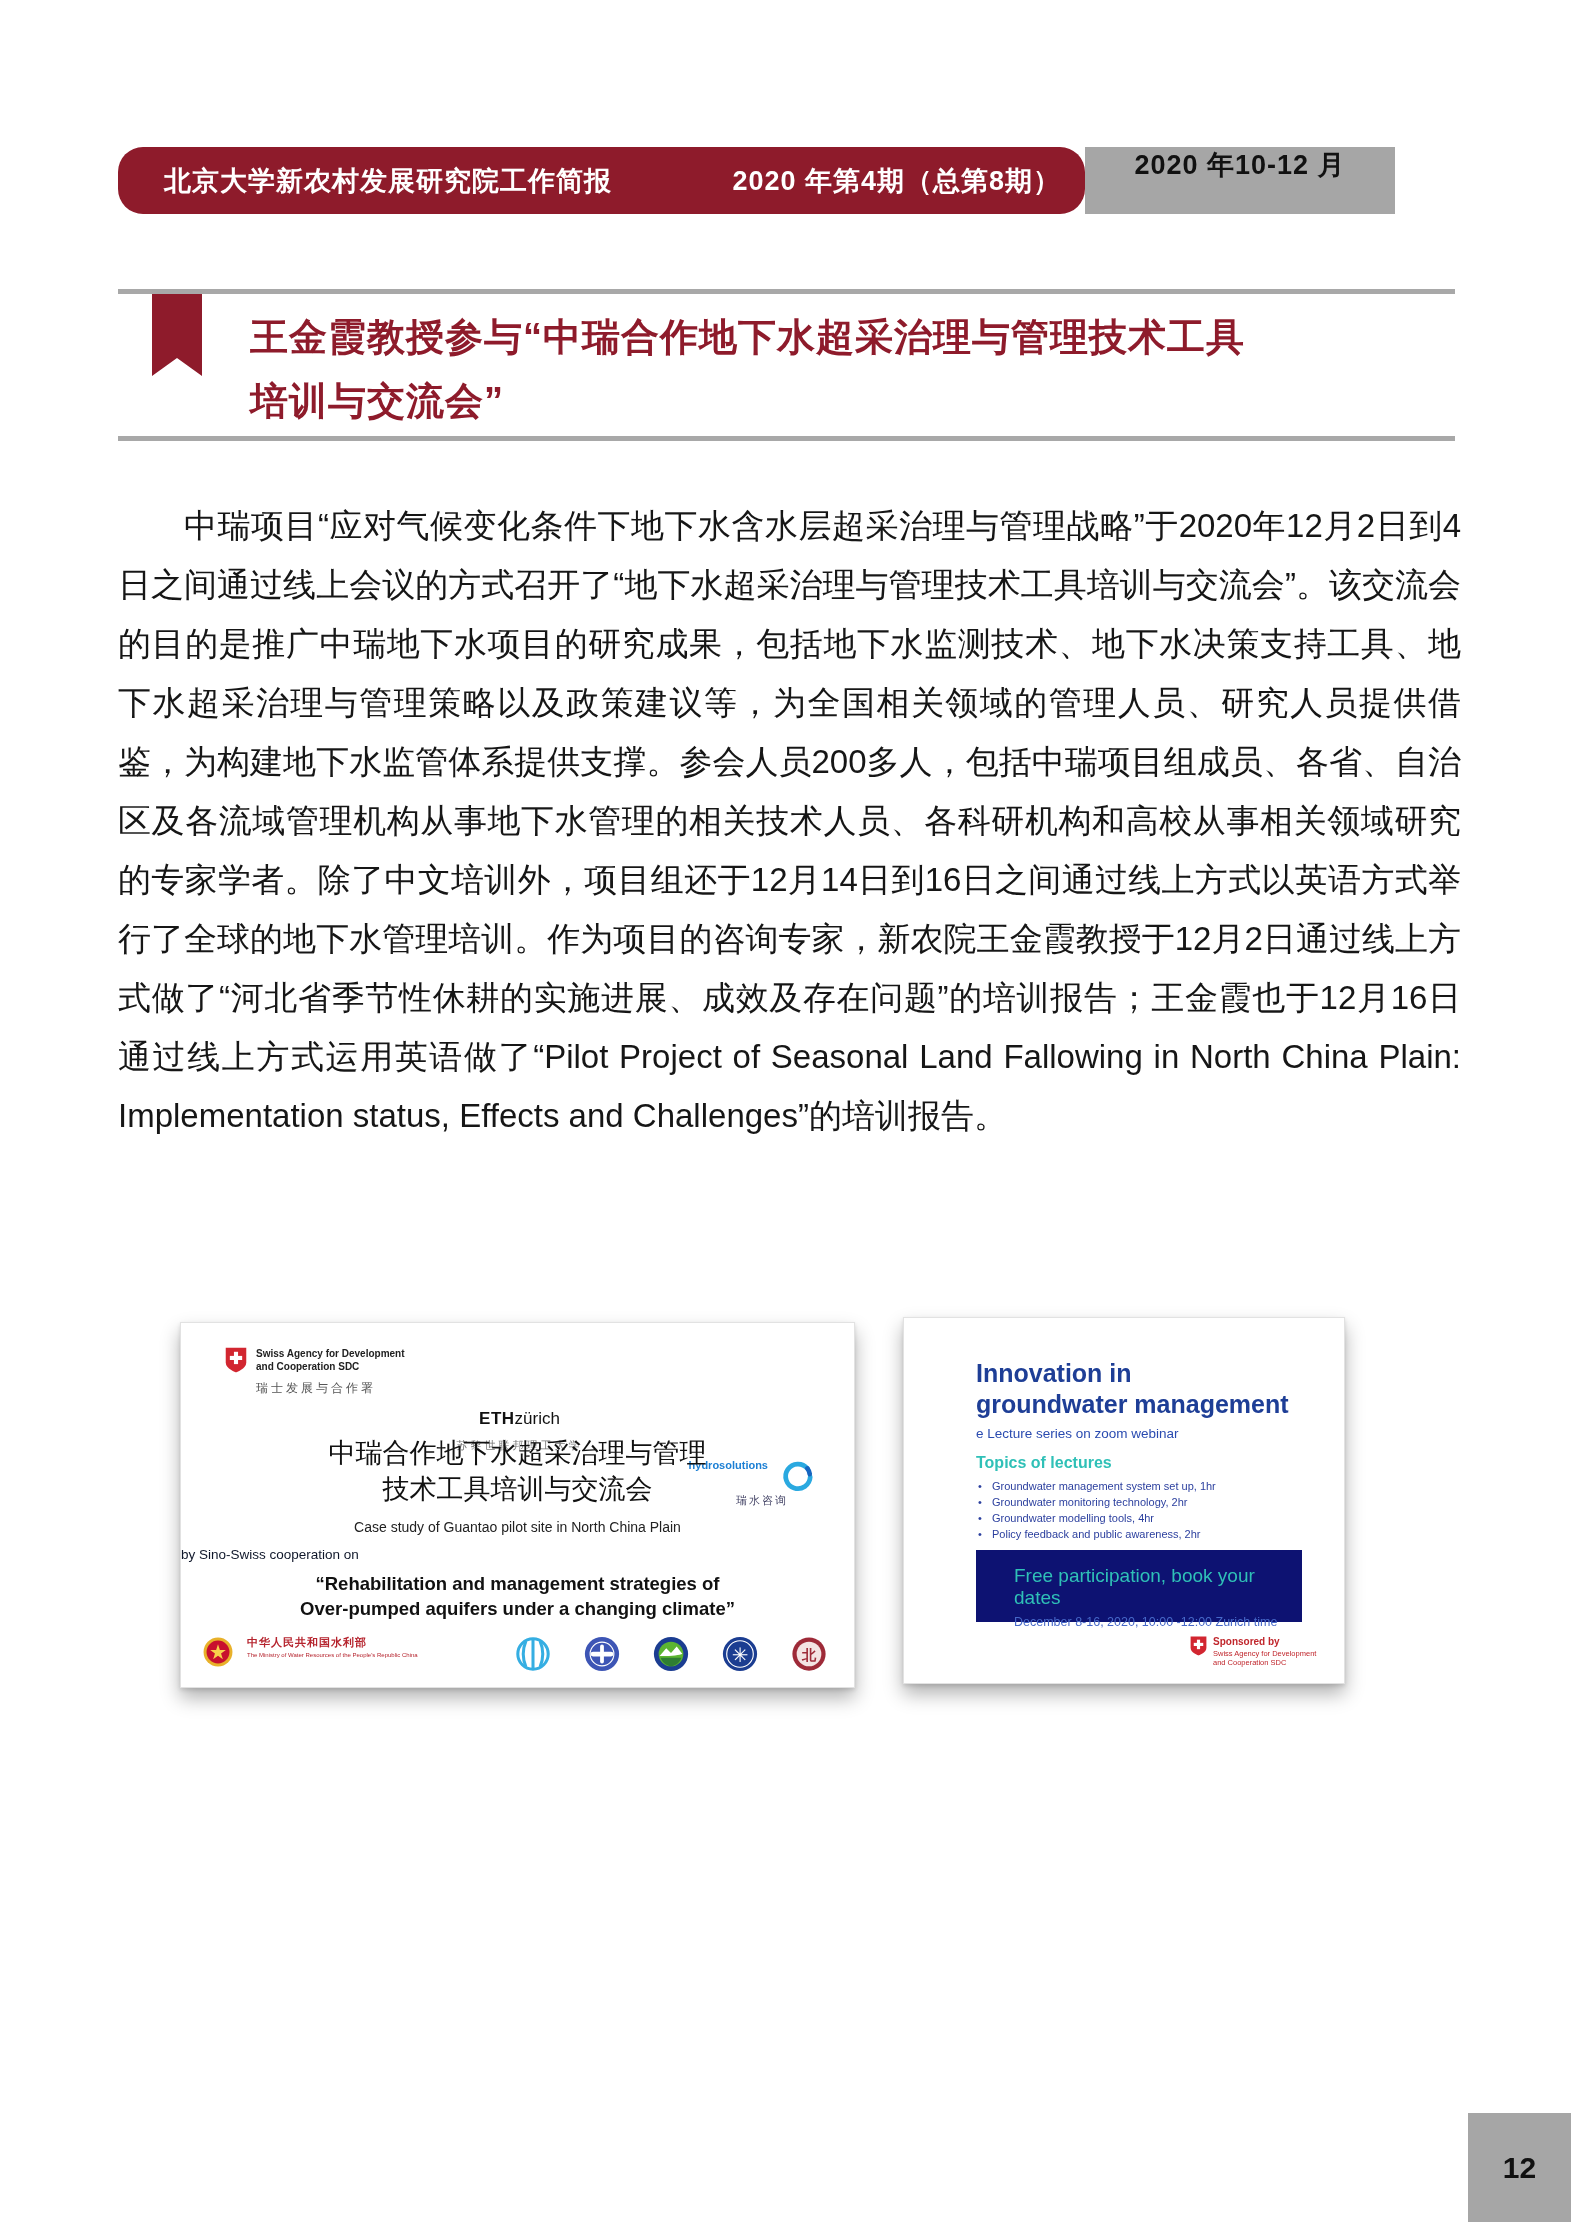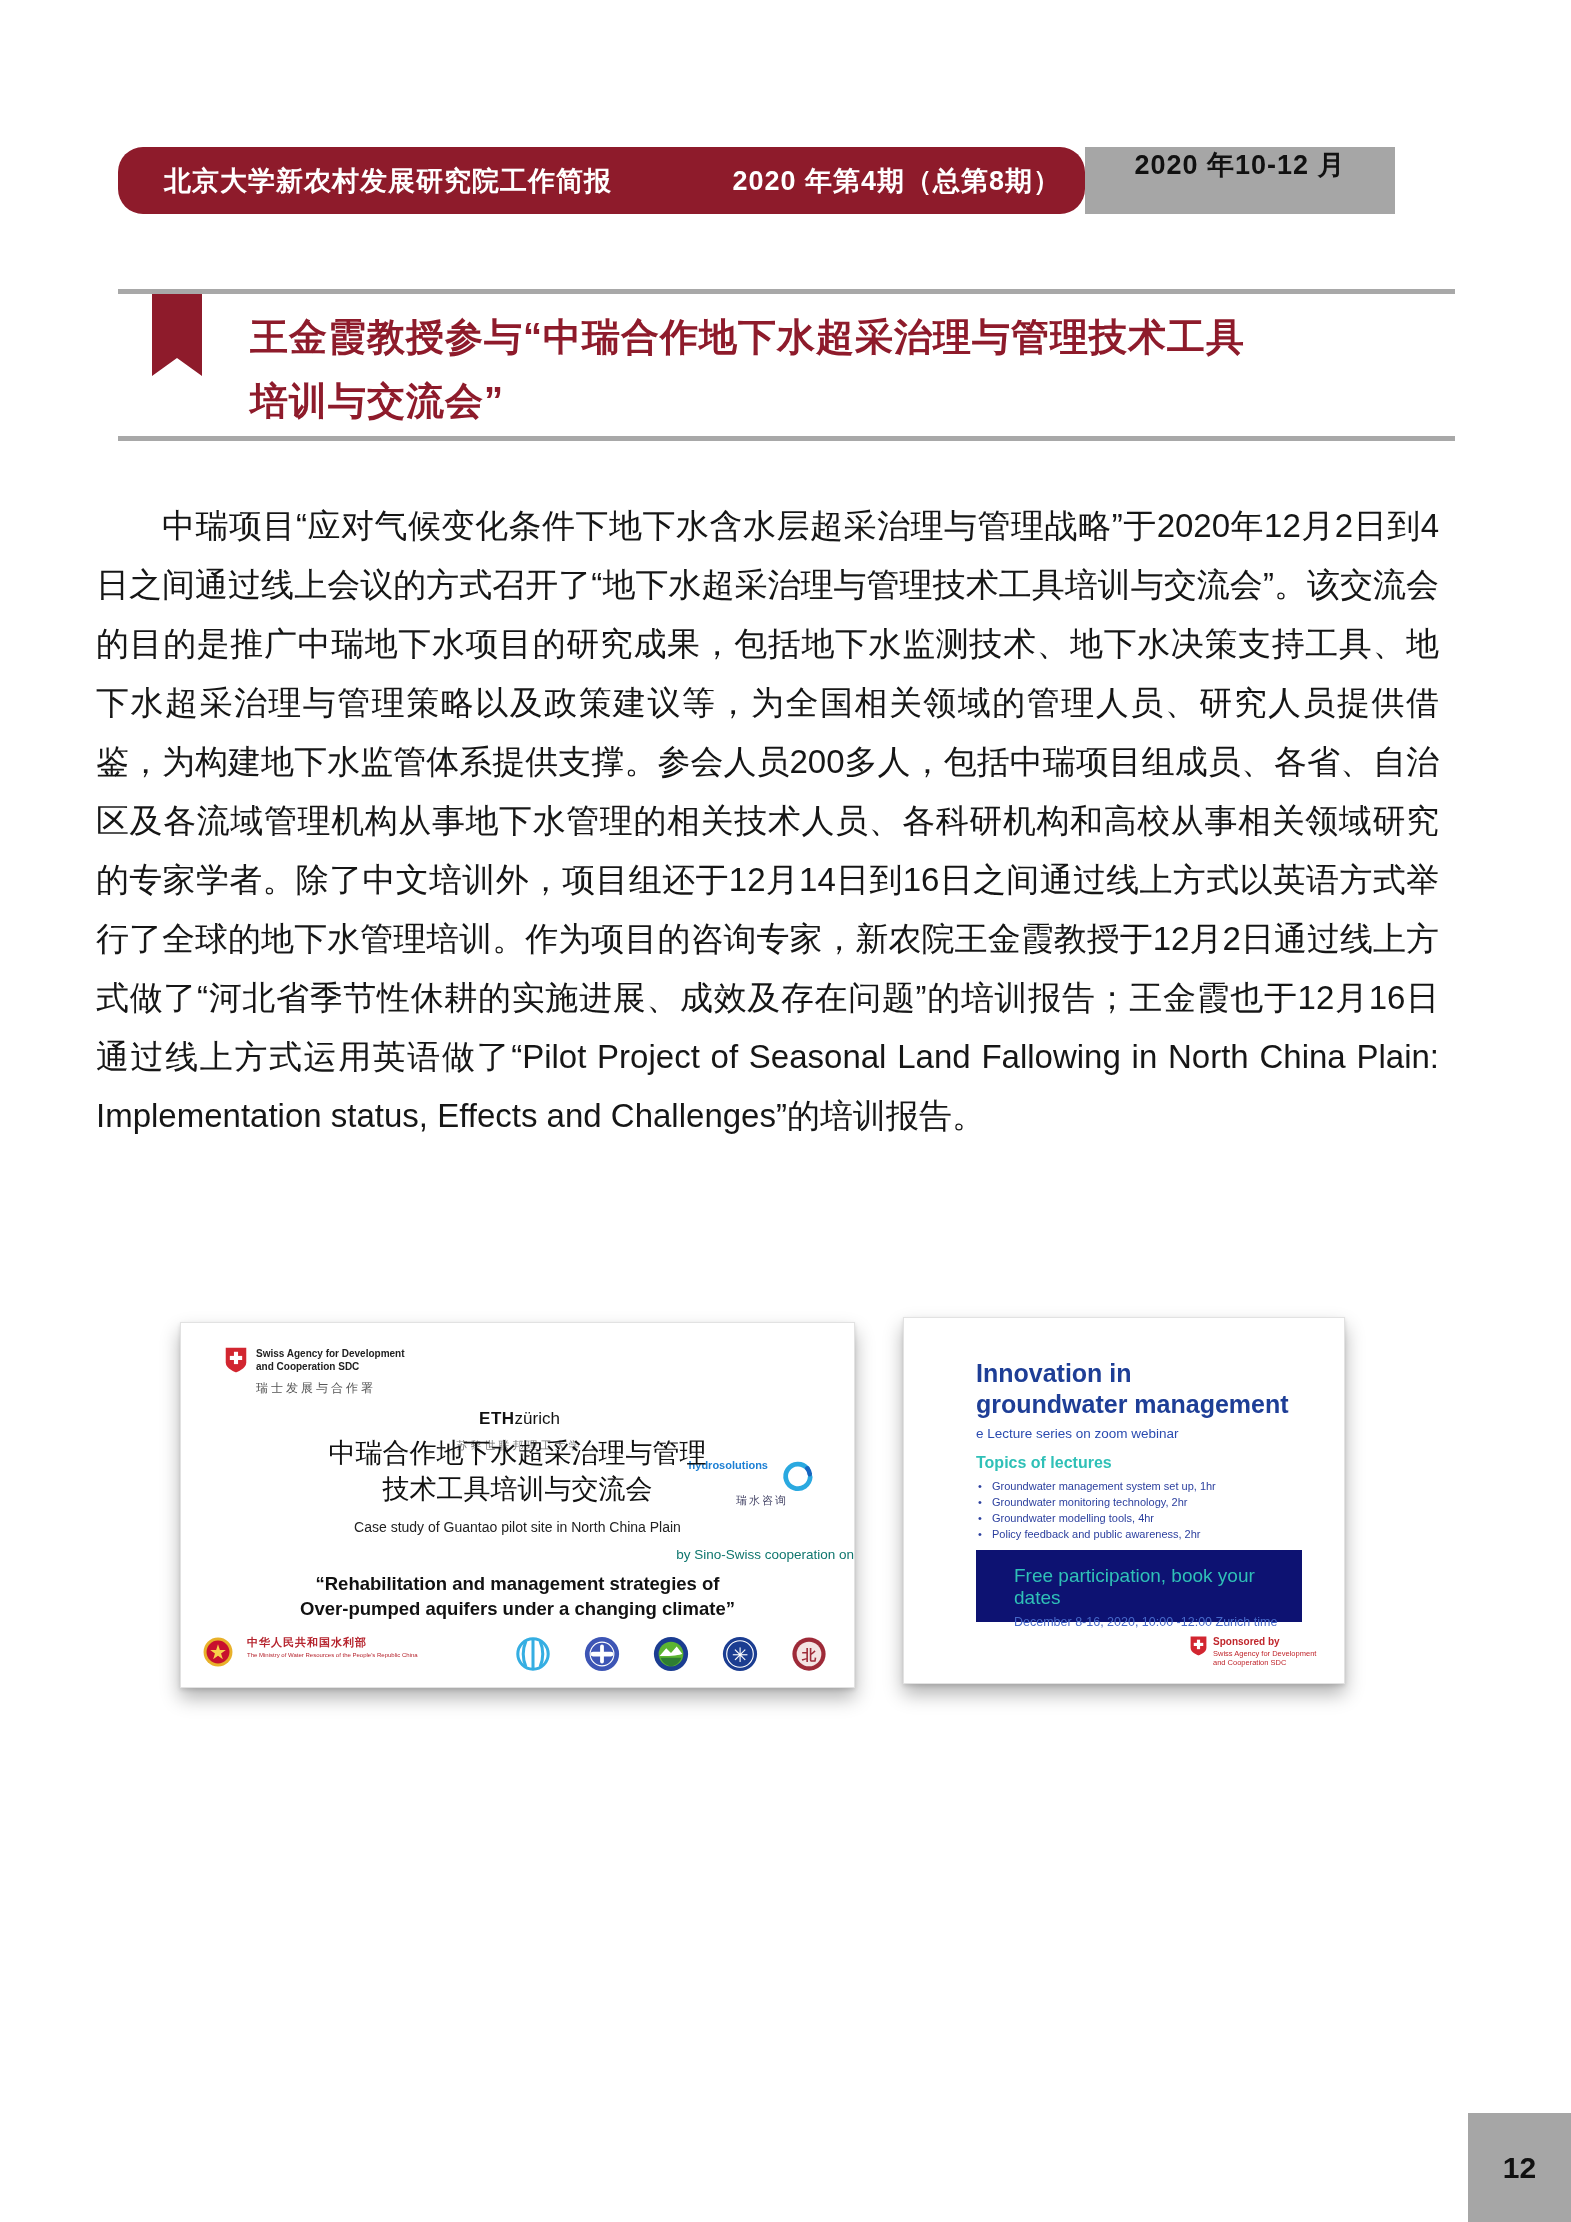--- a/index.html
+++ b/index.html
@@ -20,21 +20,21 @@
   .rule-top{top:289px;}
   .rule-bottom{top:436px;}
   .ribbon{position:absolute;left:152px;top:294px;width:50px;height:82px;
           background:var(--brand-red,#8E1B2B);
           clip-path:polygon(0 0,100% 0,100% 100%,50% 78%,0 100%);}
   .article-title{position:absolute;left:250px;top:305px;width:1180px;
                  color:var(--brand-red,#8E1B2B);font-weight:bold;font-size:38px;
                  line-height:64px;letter-spacing:1px;}
 
   
-  .body-text{position:absolute;left:96px;top:496px;width:1343px;margin:0;
+  .body-text{position:absolute;left:118px;top:496px;width:1343px;margin:0;
              font-size:33px;line-height:59px;text-align:justify;text-indent:66px;
              color:#161616;}
 
   
   .card{position:absolute;background:#fff;border:1px solid #e2e2e2;
         box-shadow:0 10px 18px rgba(0,0,0,.30),0 2px 4px rgba(0,0,0,.12);
         box-sizing:border-box;}
   .card-left{left:180px;top:1322px;width:675px;height:366px;}
   .card-right{left:903px;top:1317px;width:442px;height:367px;}
 
@@ -50,22 +50,22 @@
   .eth-en b{font-weight:bold;letter-spacing:.5px;}
   .eth-zh{font-size:11px;color:#777;letter-spacing:3px;margin-top:9px;}
   .hydro-group{text-align:right;margin-top:6px;}
   .hydro-line{display:flex;align-items:flex-start;gap:12px;justify-content:flex-end;}
   .hydro-name{font-size:11px;color:#1b7fd4;font-weight:bold;}
   .hydro-zh{font-size:11px;color:#446;letter-spacing:2px;margin-top:-4px;margin-right:26px;}
   .slide-title{position:absolute;left:0;top:112px;width:100%;text-align:center;
                font-family:"Liberation Serif",serif;font-size:27px;line-height:36px;color:#111;}
   .slide-sub1{position:absolute;left:0;top:196px;width:100%;text-align:center;
               font-size:14px;color:#222;}
-  .slide-sub2{position:absolute;left:0;top:224px;width:100%;text-align:right;
-              font-size:13.5px;color:#0f766e;}
+  .slide-sub2{position:absolute;left:0;top:224px;width:100%;text-align:left;
+              font-size:13.5px;color:#0f172a;}
   .slide-quote{position:absolute;left:0;top:248px;width:100%;text-align:center;
                font-size:18.5px;font-weight:bold;color:#111;line-height:25px;}
   .partner-row{position:absolute;left:0;bottom:14px;width:100%;display:flex;
                align-items:center;padding:0 24px 0 20px;box-sizing:border-box;}
   .ministry{display:flex;gap:12px;}
   .ministry-text{display:flex;flex-direction:column;}
   .ministry-zh{font-size:11px;color:#b5232d;font-weight:bold;letter-spacing:1px;}
   .ministry-en{font-size:6px;color:#b5232d;margin-top:2px;}
   .seals{display:flex;gap:31px;margin-left:96px;align-items:center;}
   .seal svg{display:block;}

